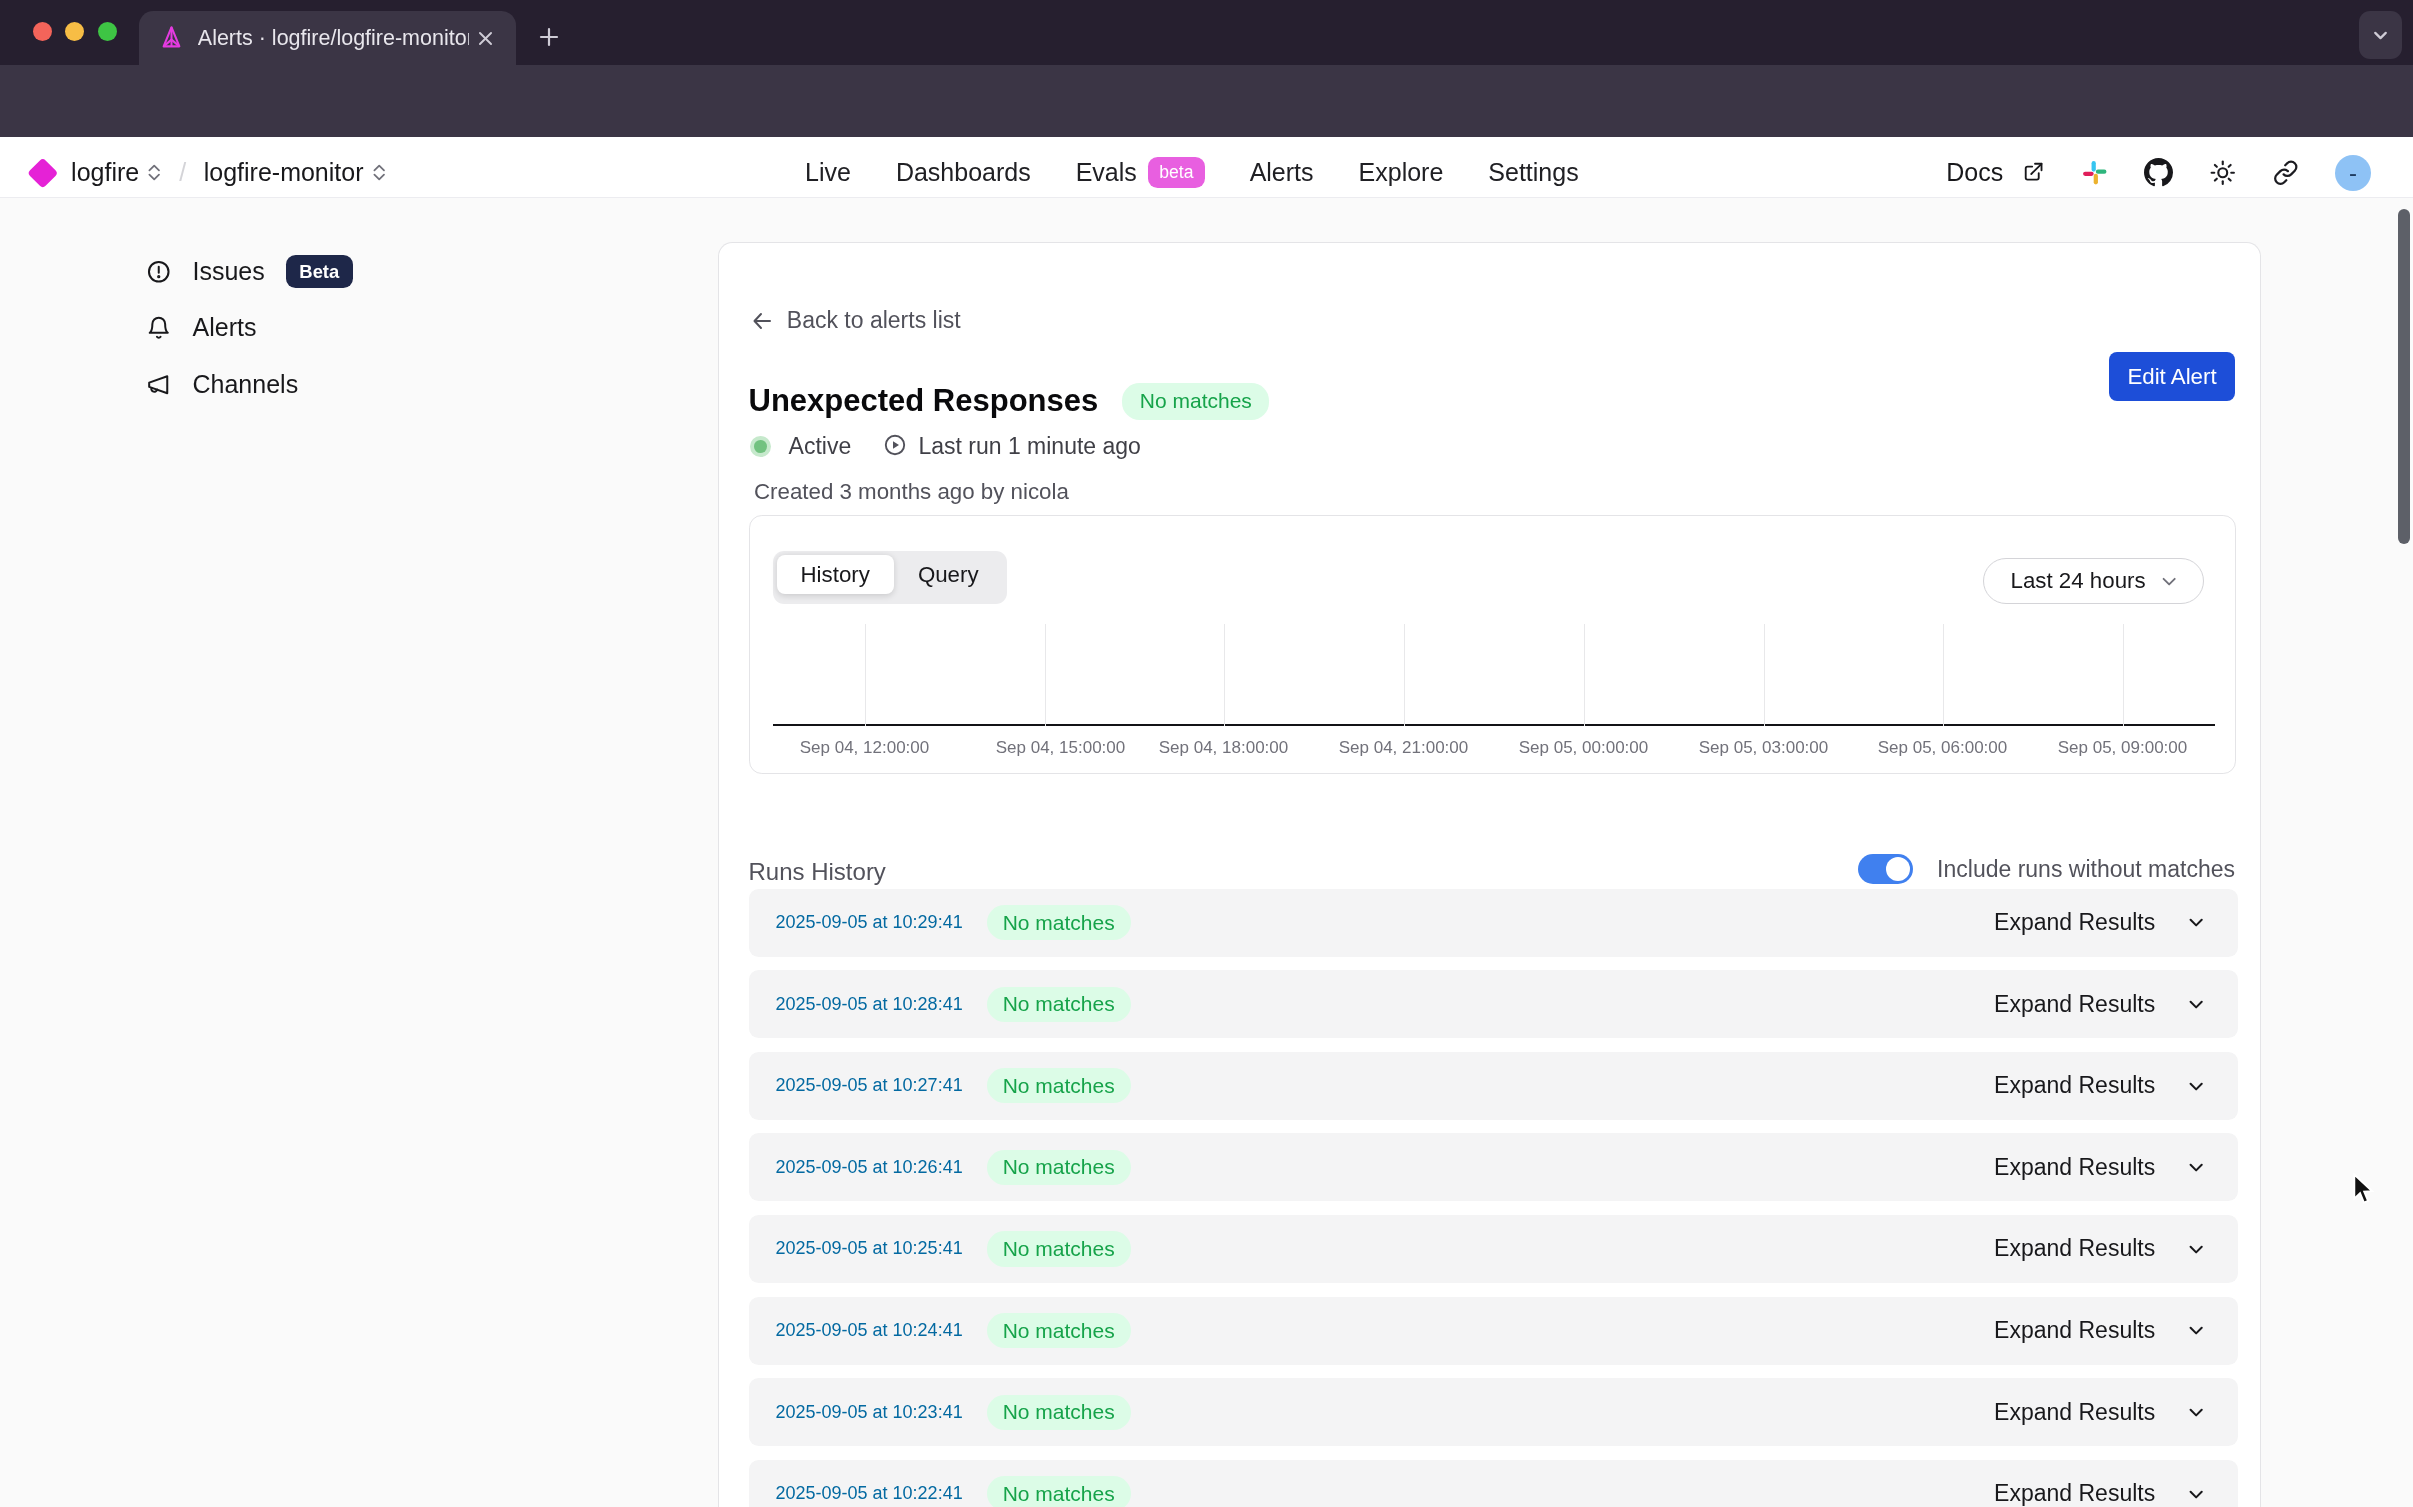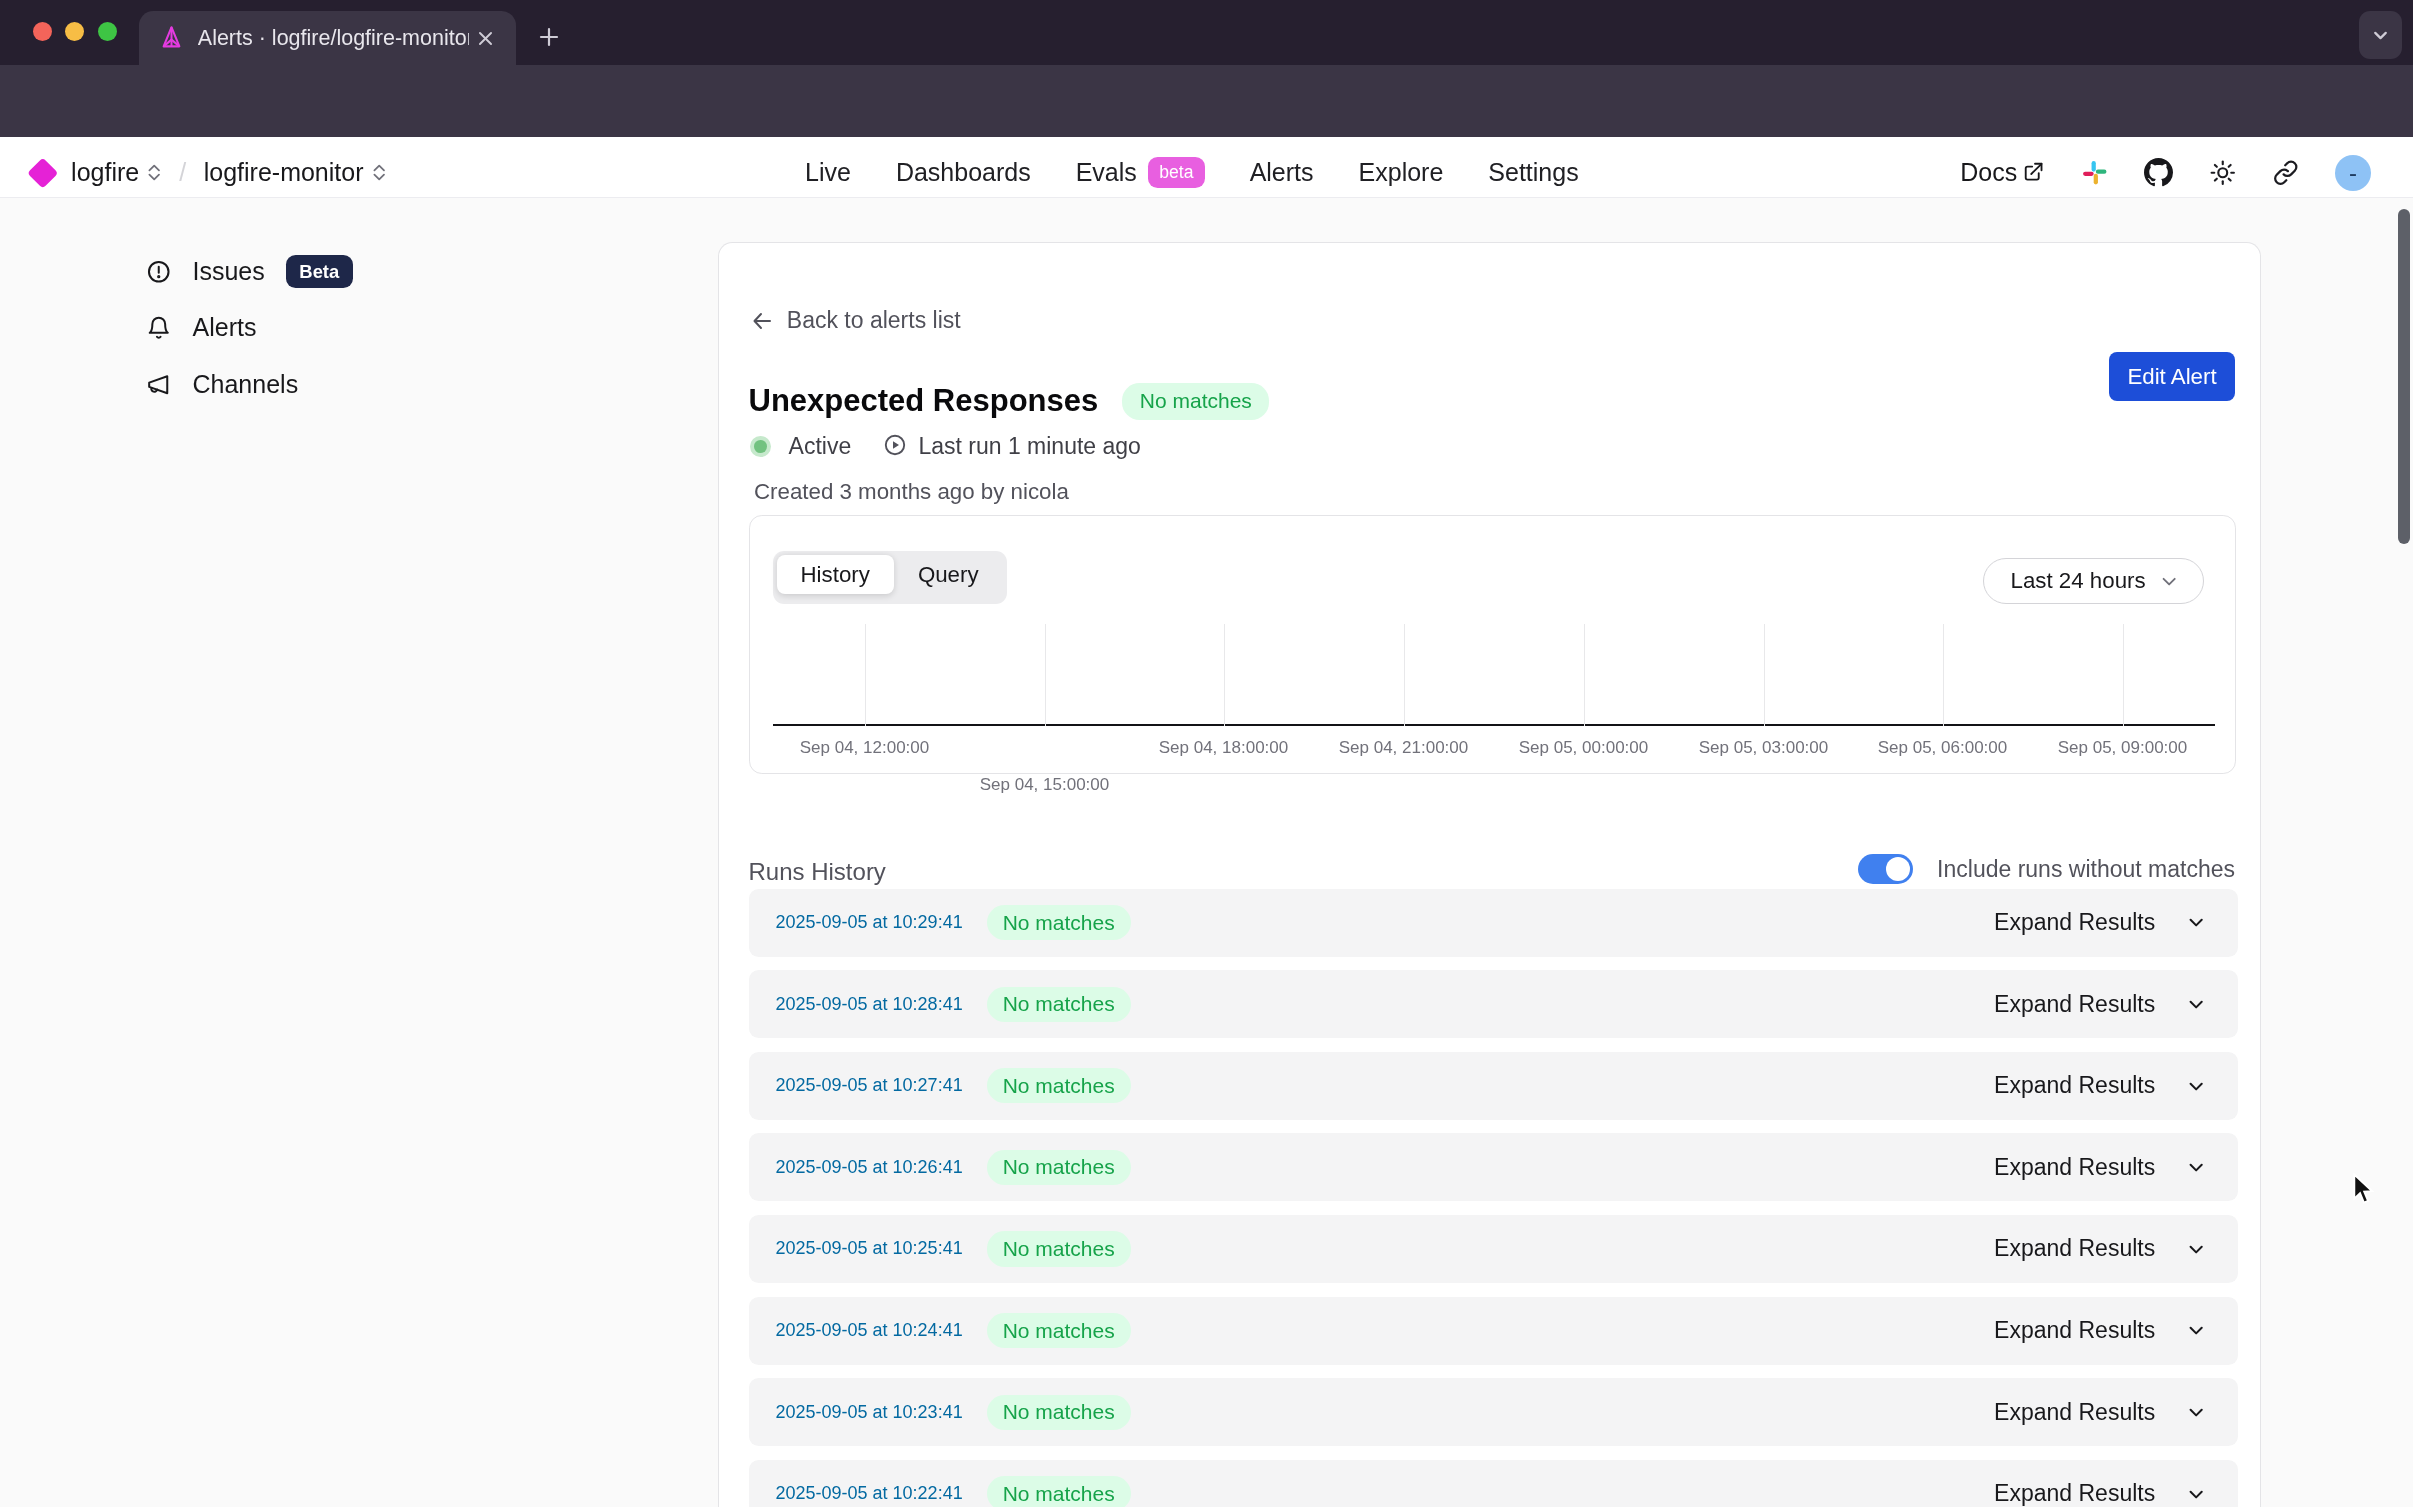--- a/index.html
+++ b/index.html
@@ -32,21 +32,21 @@
   .appheader { position:absolute; left:0; top:137px; width:2413px; height:61px; background:#ffffff; border-bottom:1.6px solid #ececf0; }
   .brand { position:absolute; left:32px; top:0; height:71px; display:flex; align-items:center; gap:17.6px; }
   .diamond { width:21.5px; height:21.5px; background:#e522d6; border-radius:4px; transform:rotate(45deg); }
   .crumb { font-size:25px; color:#18181b; display:flex; align-items:center; gap:8px; }
   .updown { color:#71717a; display:flex; flex-direction:column; gap:1.6px; }
   .crumb-sep { color:#d4d4d8; font-size:25px; }
   .mainnav { position:absolute; left:805px; top:0; height:71px; display:flex; align-items:center; gap:45px; }
   .mainnav .nav-item { font-size:25px; color:#202024; display:flex; align-items:center; gap:11.2px; cursor:pointer; }
   .beta-pill { background:#e85fe0; color:#ffffff; font-size:17.6px; padding:4.8px 11.2px; border-radius:9.6px; }
   .hdr-right { position:absolute; right:42px; top:0; height:71px; display:flex; align-items:center; gap:37px; }
-  .docs { font-size:25px; color:#18181b; display:flex; align-items:center; gap:5px; }
+  .docs { font-size:25px; color:#18181b; display:flex; align-items:center; gap:19px; }
   .hdr-icon { color:#1c1c21; display:flex; align-items:center; }
   .avatar { width:36px; height:36px; border-radius:50%; background:#8ec2f5; color:#1f3c60; display:flex; align-items:center; justify-content:center; font-size:24px; }
 
   
   .page { position:absolute; left:0; top:210px; width:2413px; height:1298px; background:#fafafa; }
 
   .side-item { position:absolute; left:146px; display:flex; align-items:center; gap:21px; font-size:25px; color:#18181b; cursor:pointer; }
   .side-icon { display:flex; color:#18181b; }
   .navy-pill { background:#1e2749; color:#ffffff; font-size:18.4px; font-weight:bold; padding:5.6px 13.6px; border-radius:9.6px; }
 
@@ -344,21 +344,21 @@
             <svg width="22.3" height="22.3" viewBox="0 0 24 24" fill="none" stroke="currentColor" stroke-width="2" stroke-linecap="round" stroke-linejoin="round">
                 <polyline points="6 9.5 12 15.5 18 9.5"></polyline>
               </svg>
           </span>
         </div>
         <div class="axis-line"></div>
         <div id="chart-plot">
             <div class="gridline" style="left: 115px;"></div>
             <div class="axis-label" style="left: 115px;">Sep 04, 12:00:00</div>
             <div class="gridline" style="left: 295px;"></div>
-            <div class="axis-label" style="left: 295px; margin-top: 37px;">Sep 04, 15:00:00</div>
+            <div class="axis-label" style="left: 311px;">Sep 04, 15:00:00</div>
             <div class="gridline" style="left: 474px;"></div>
             <div class="axis-label" style="left: 474px;">Sep 04, 18:00:00</div>
             <div class="gridline" style="left: 654px;"></div>
             <div class="axis-label" style="left: 654px;">Sep 04, 21:00:00</div>
             <div class="gridline" style="left: 834px;"></div>
             <div class="axis-label" style="left: 834px;">Sep 05, 00:00:00</div>
             <div class="gridline" style="left: 1014px;"></div>
             <div class="axis-label" style="left: 1014px;">Sep 05, 03:00:00</div>
             <div class="gridline" style="left: 1193px;"></div>
             <div class="axis-label" style="left: 1193px;">Sep 05, 06:00:00</div>

